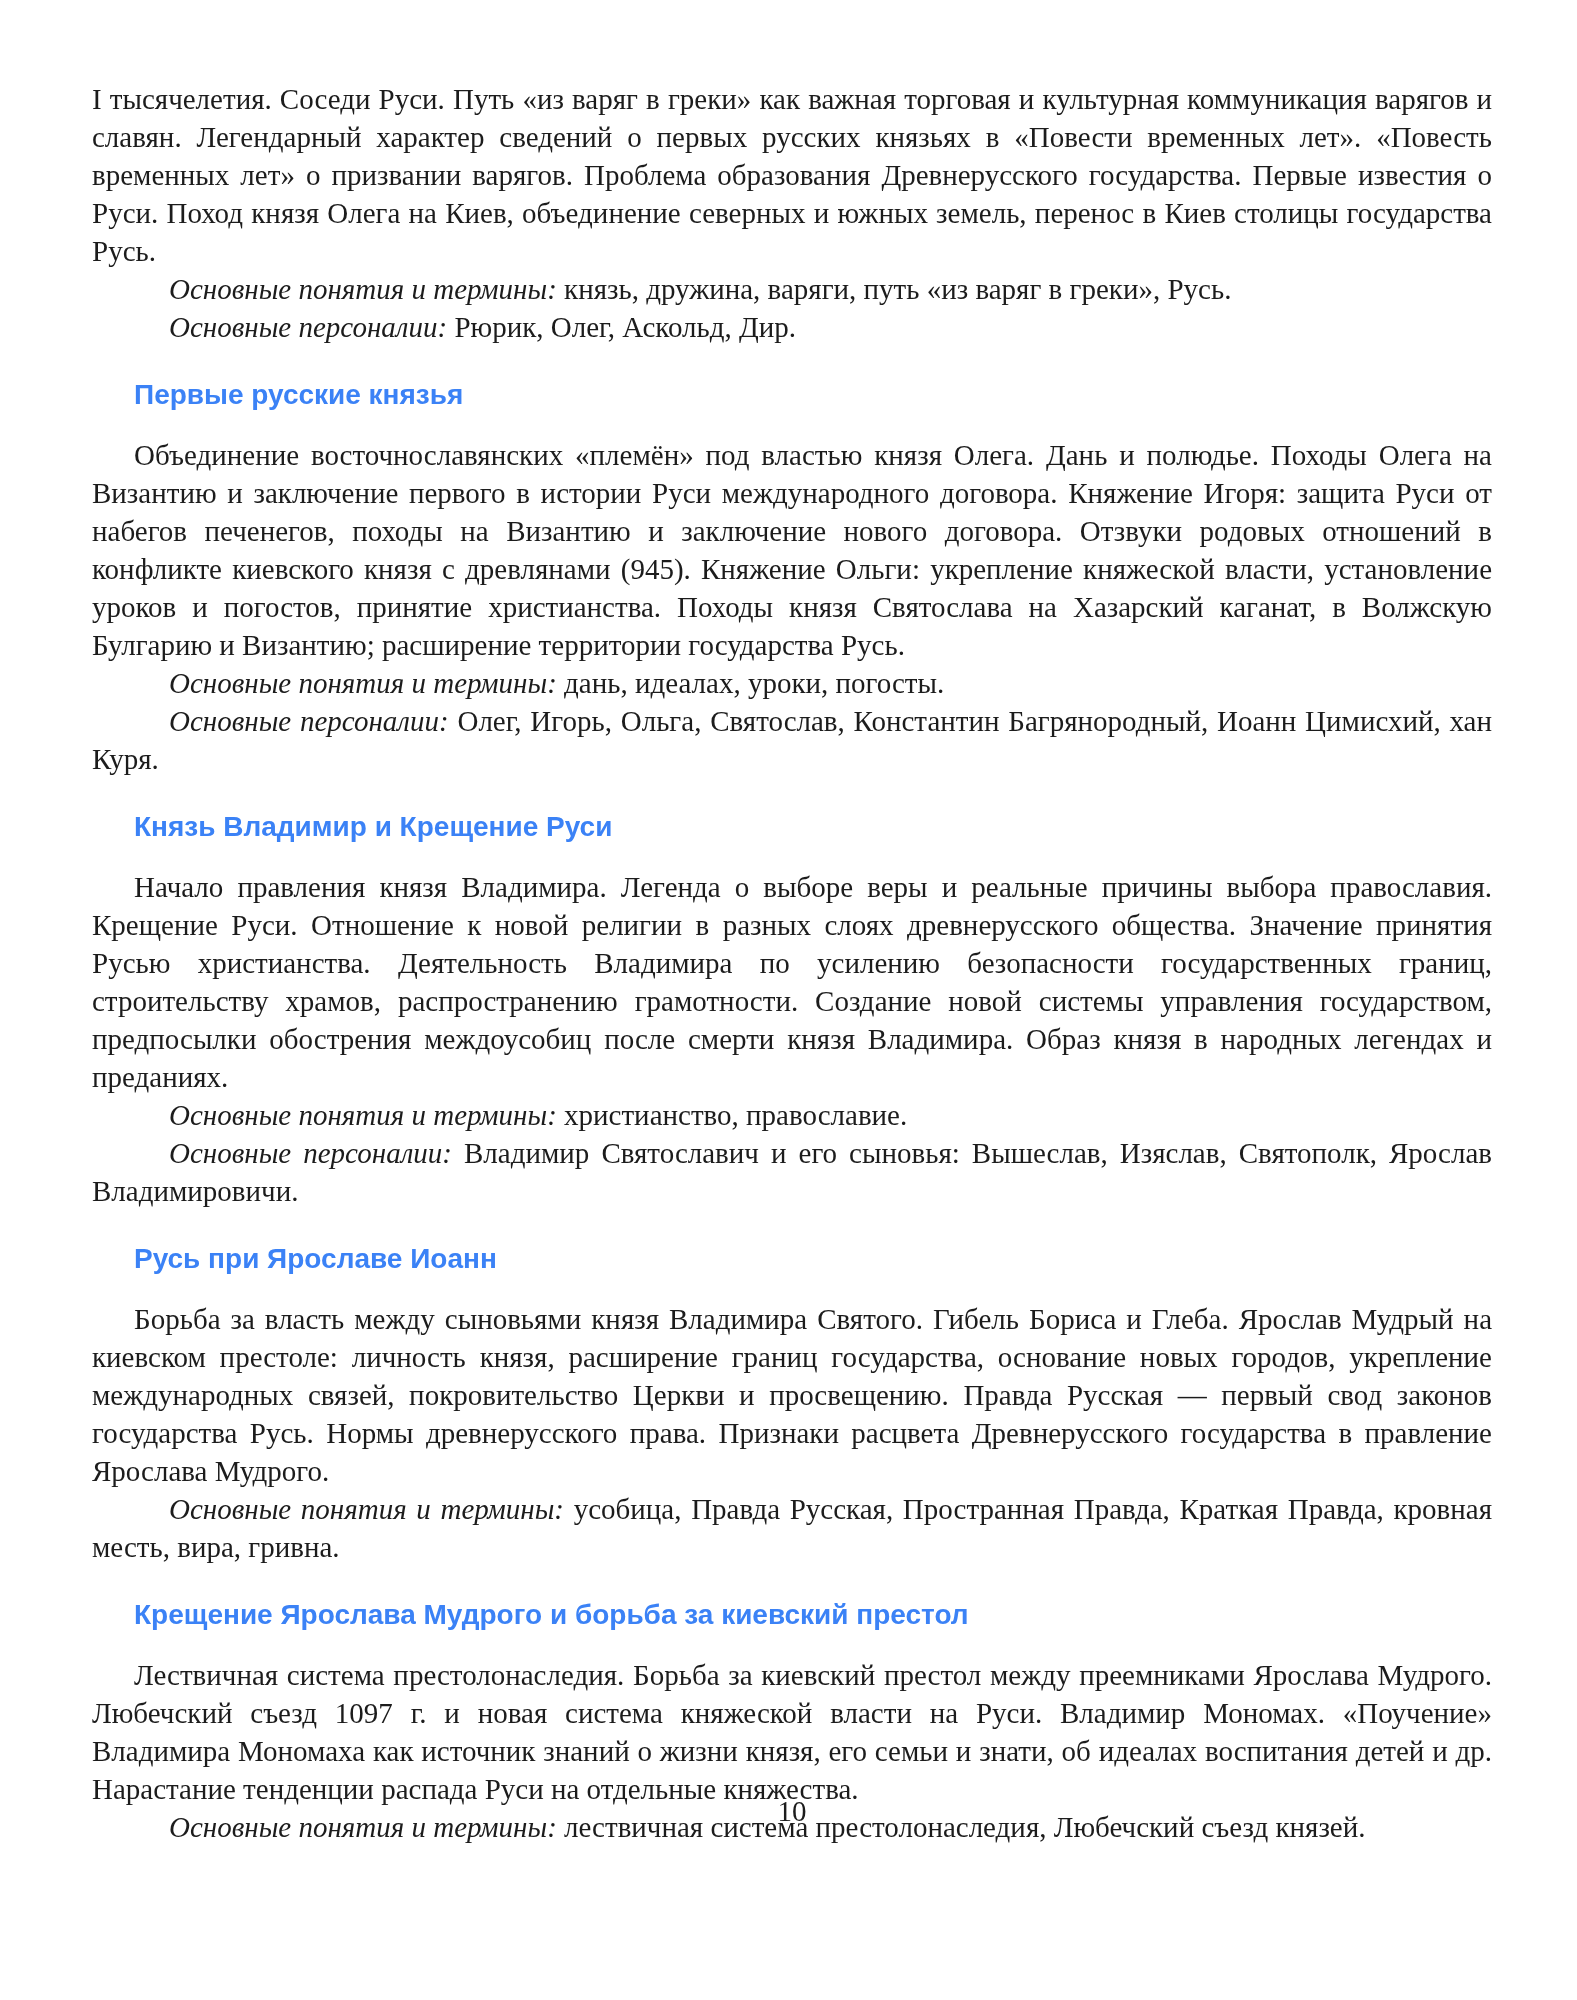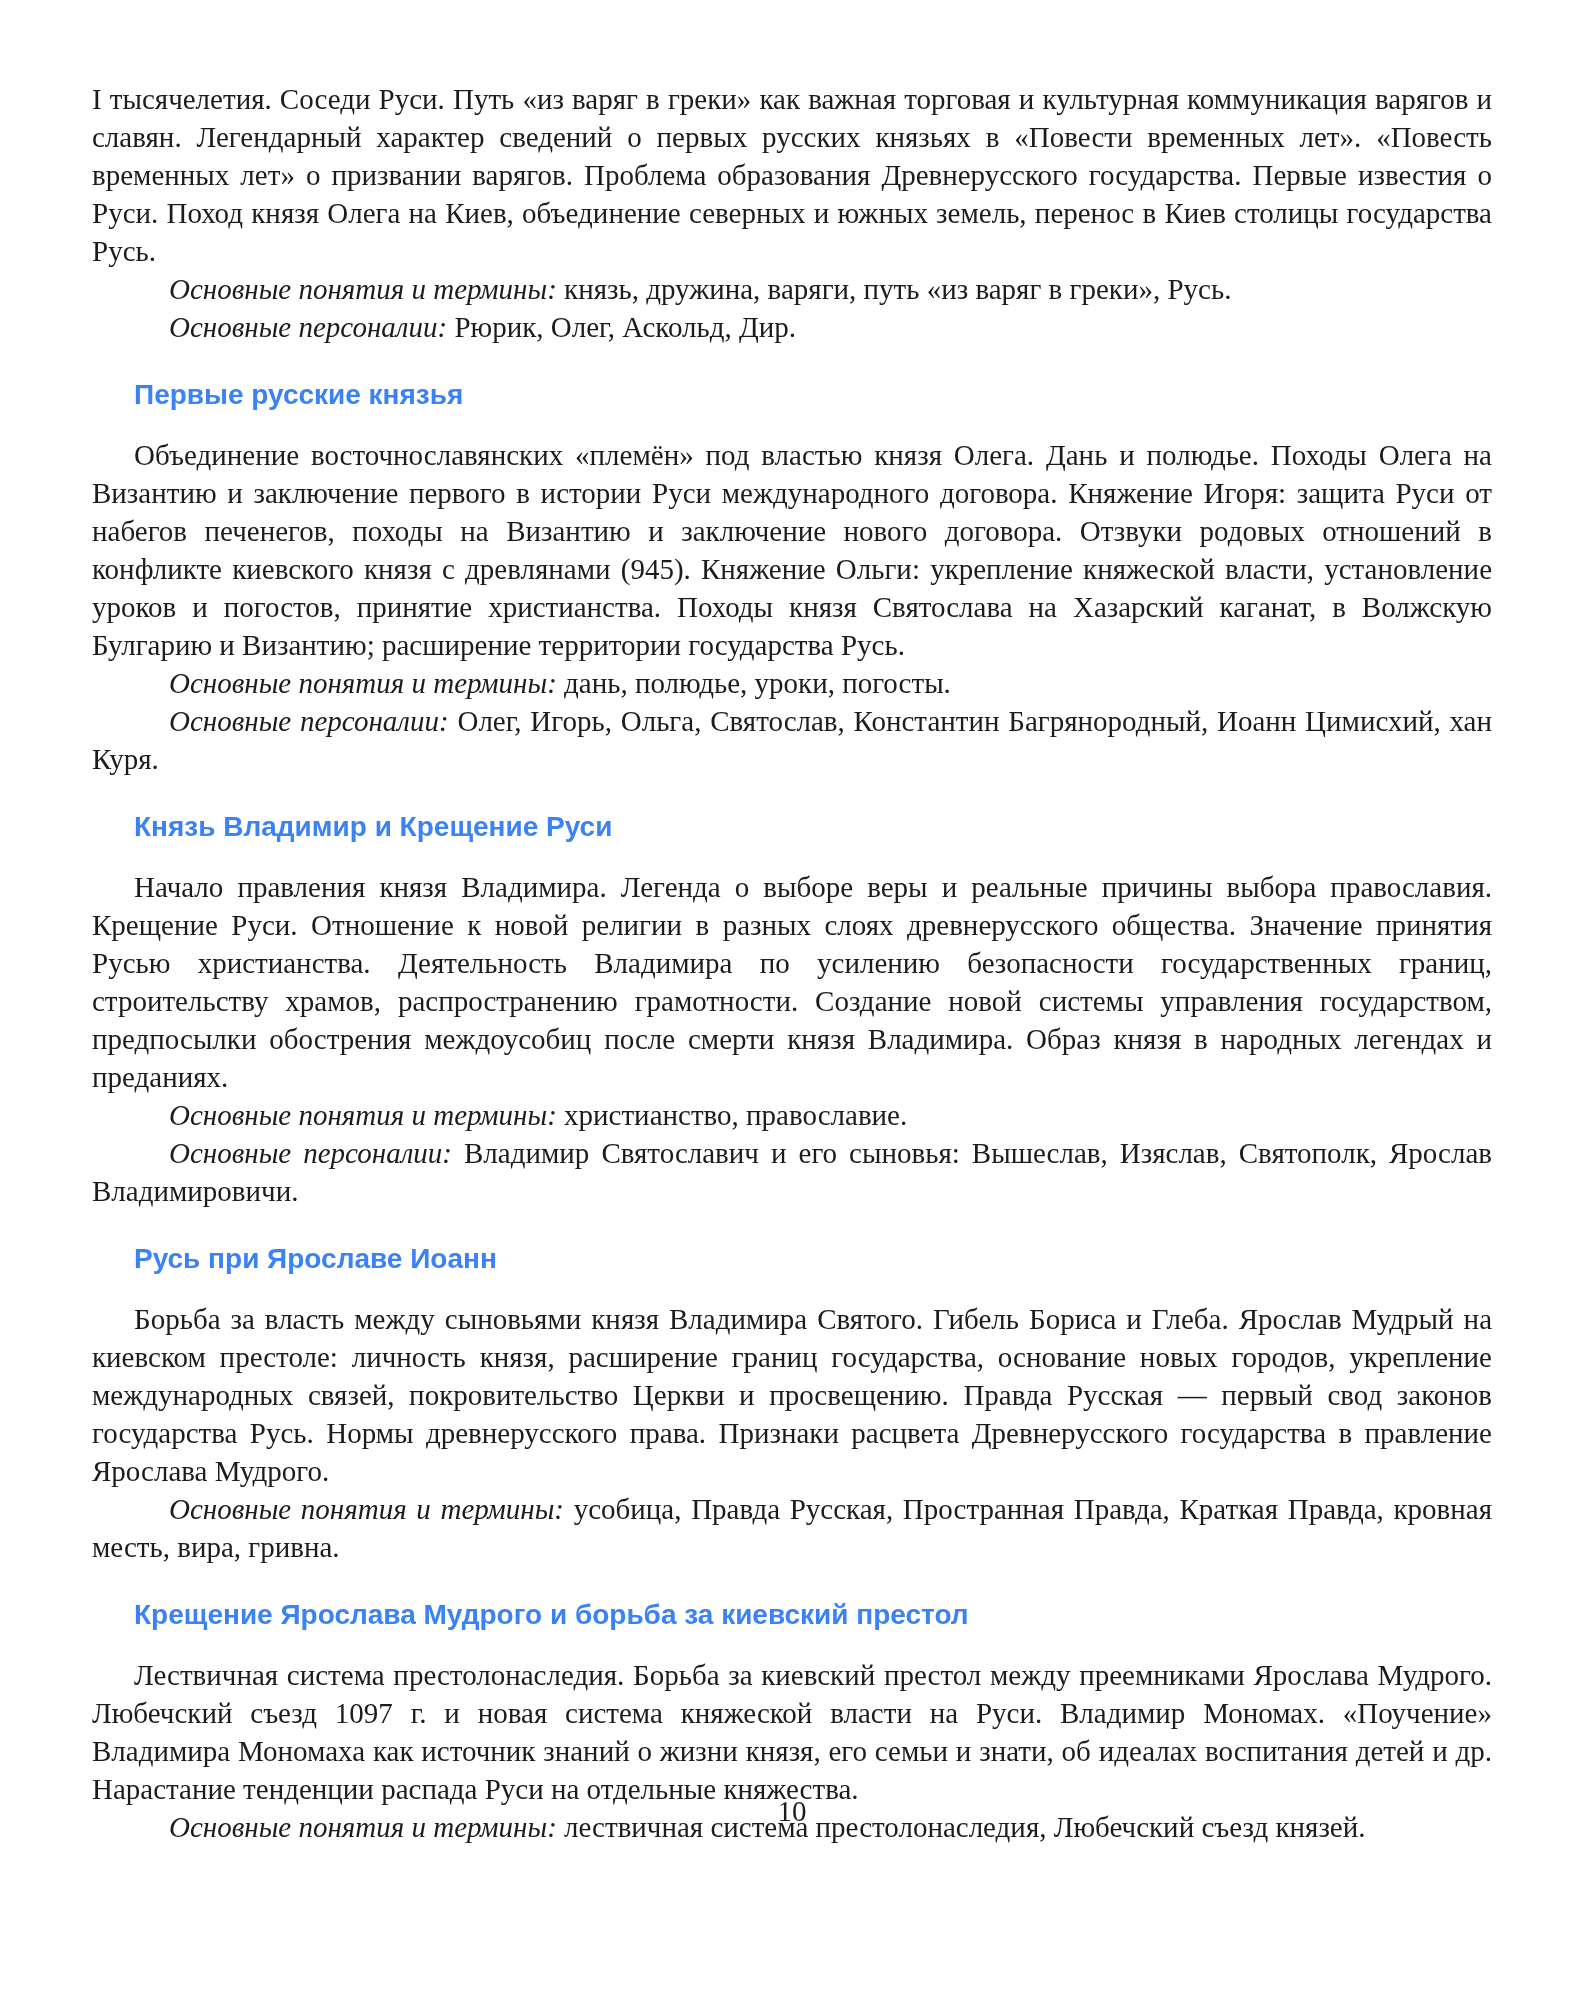--- a/index.html
+++ b/index.html
@@ -65,21 +65,21 @@
 <div class="page">
 
   <p class="body-para no-indent">I тысячелетия. Соседи Руси. Путь «из варяг в греки» как важная торговая и культурная коммуникация варягов и славян. Легендарный характер сведений о первых русских князьях в «Повести временных лет». «Повесть временных лет» о призвании варягов. Проблема образования Древнерусского государства. Первые известия о Руси. Поход князя Олега на Киев, объединение северных и южных земель, перенос в Киев столицы государства Русь.</p>
 
   <p class="meta"><span class="lbl">Основные понятия и термины:</span> <span>князь, дружина, варяги, путь «из варяг в греки», Русь.</span></p>
 
   <p class="meta"><span class="lbl">Основные персоналии:</span> <span>Рюрик, Олег, Аскольд, Дир.</span></p>
 
   <h2 class="sec-heading">Первые русские князья</h2>
   <p class="body-para">Объединение восточнославянских «племён» под властью князя Олега. Дань и полюдье. Походы Олега на Византию и заключение первого в истории Руси международного договора. Княжение Игоря: защита Руси от набегов печенегов, походы на Византию и заключение нового договора. Отзвуки родовых отношений в конфликте киевского князя с древлянами (945). Княжение Ольги: укрепление княжеской власти, установление уроков и погостов, принятие христианства. Походы князя Святослава на Хазарский каганат, в Волжскую Булгарию и Византию; расширение территории государства Русь.</p>
-  <p class="meta"><span class="lbl">Основные понятия и термины:</span> <span>дань, полюдье, уроки, погосты.</span></p>
+  <p class="meta"><span class="lbl">Основные понятия и термины:</span> <span>дань, идеалах, уроки, погосты.</span></p>
   <p class="meta"><span class="lbl">Основные персоналии:</span> <span>Олег, Игорь, Ольга, Святослав, Константин Багрянородный, Иоанн Цимисхий, хан Куря.</span></p>
 
   <h2 class="sec-heading">Князь Владимир и Крещение Руси</h2>
   <p class="body-para">Начало правления князя Владимира. Легенда о выборе веры и реальные причины выбора православия. Крещение Руси. Отношение к новой религии в разных слоях древнерусского общества. Значение принятия Русью христианства. Деятельность Владимира по усилению безопасности государственных границ, строительству храмов, распространению грамотности. Создание новой системы управления государством, предпосылки обострения междоусобиц после смерти князя Владимира. Образ князя в народных легендах и преданиях.</p>
   <p class="meta"><span class="lbl">Основные понятия и термины:</span> <span>христианство, православие.</span></p>
   <p class="meta"><span class="lbl">Основные персоналии:</span> <span>Владимир Святославич и его сыновья: Вышеслав, Изяслав, Святополк, Ярослав Владимировичи.</span></p>
 
   <h2 class="sec-heading">Русь при Ярославе Иоанн</h2>
   <p class="body-para">Борьба за власть между сыновьями князя Владимира Святого. Гибель Бориса и Глеба. Ярослав Мудрый на киевском престоле: личность князя, расширение границ государства, основание новых городов, укрепление международных связей, покровительство Церкви и просвещению. Правда Русская — первый свод законов государства Русь. Нормы древнерусского права. Признаки расцвета Древнерусского государства в правление Ярослава Мудрого.</p>
   <p class="meta"><span class="lbl">Основные понятия и термины:</span> <span>усобица, Правда Русская, Пространная Правда, Краткая Правда, кровная месть, вира, гривна.</span></p>

